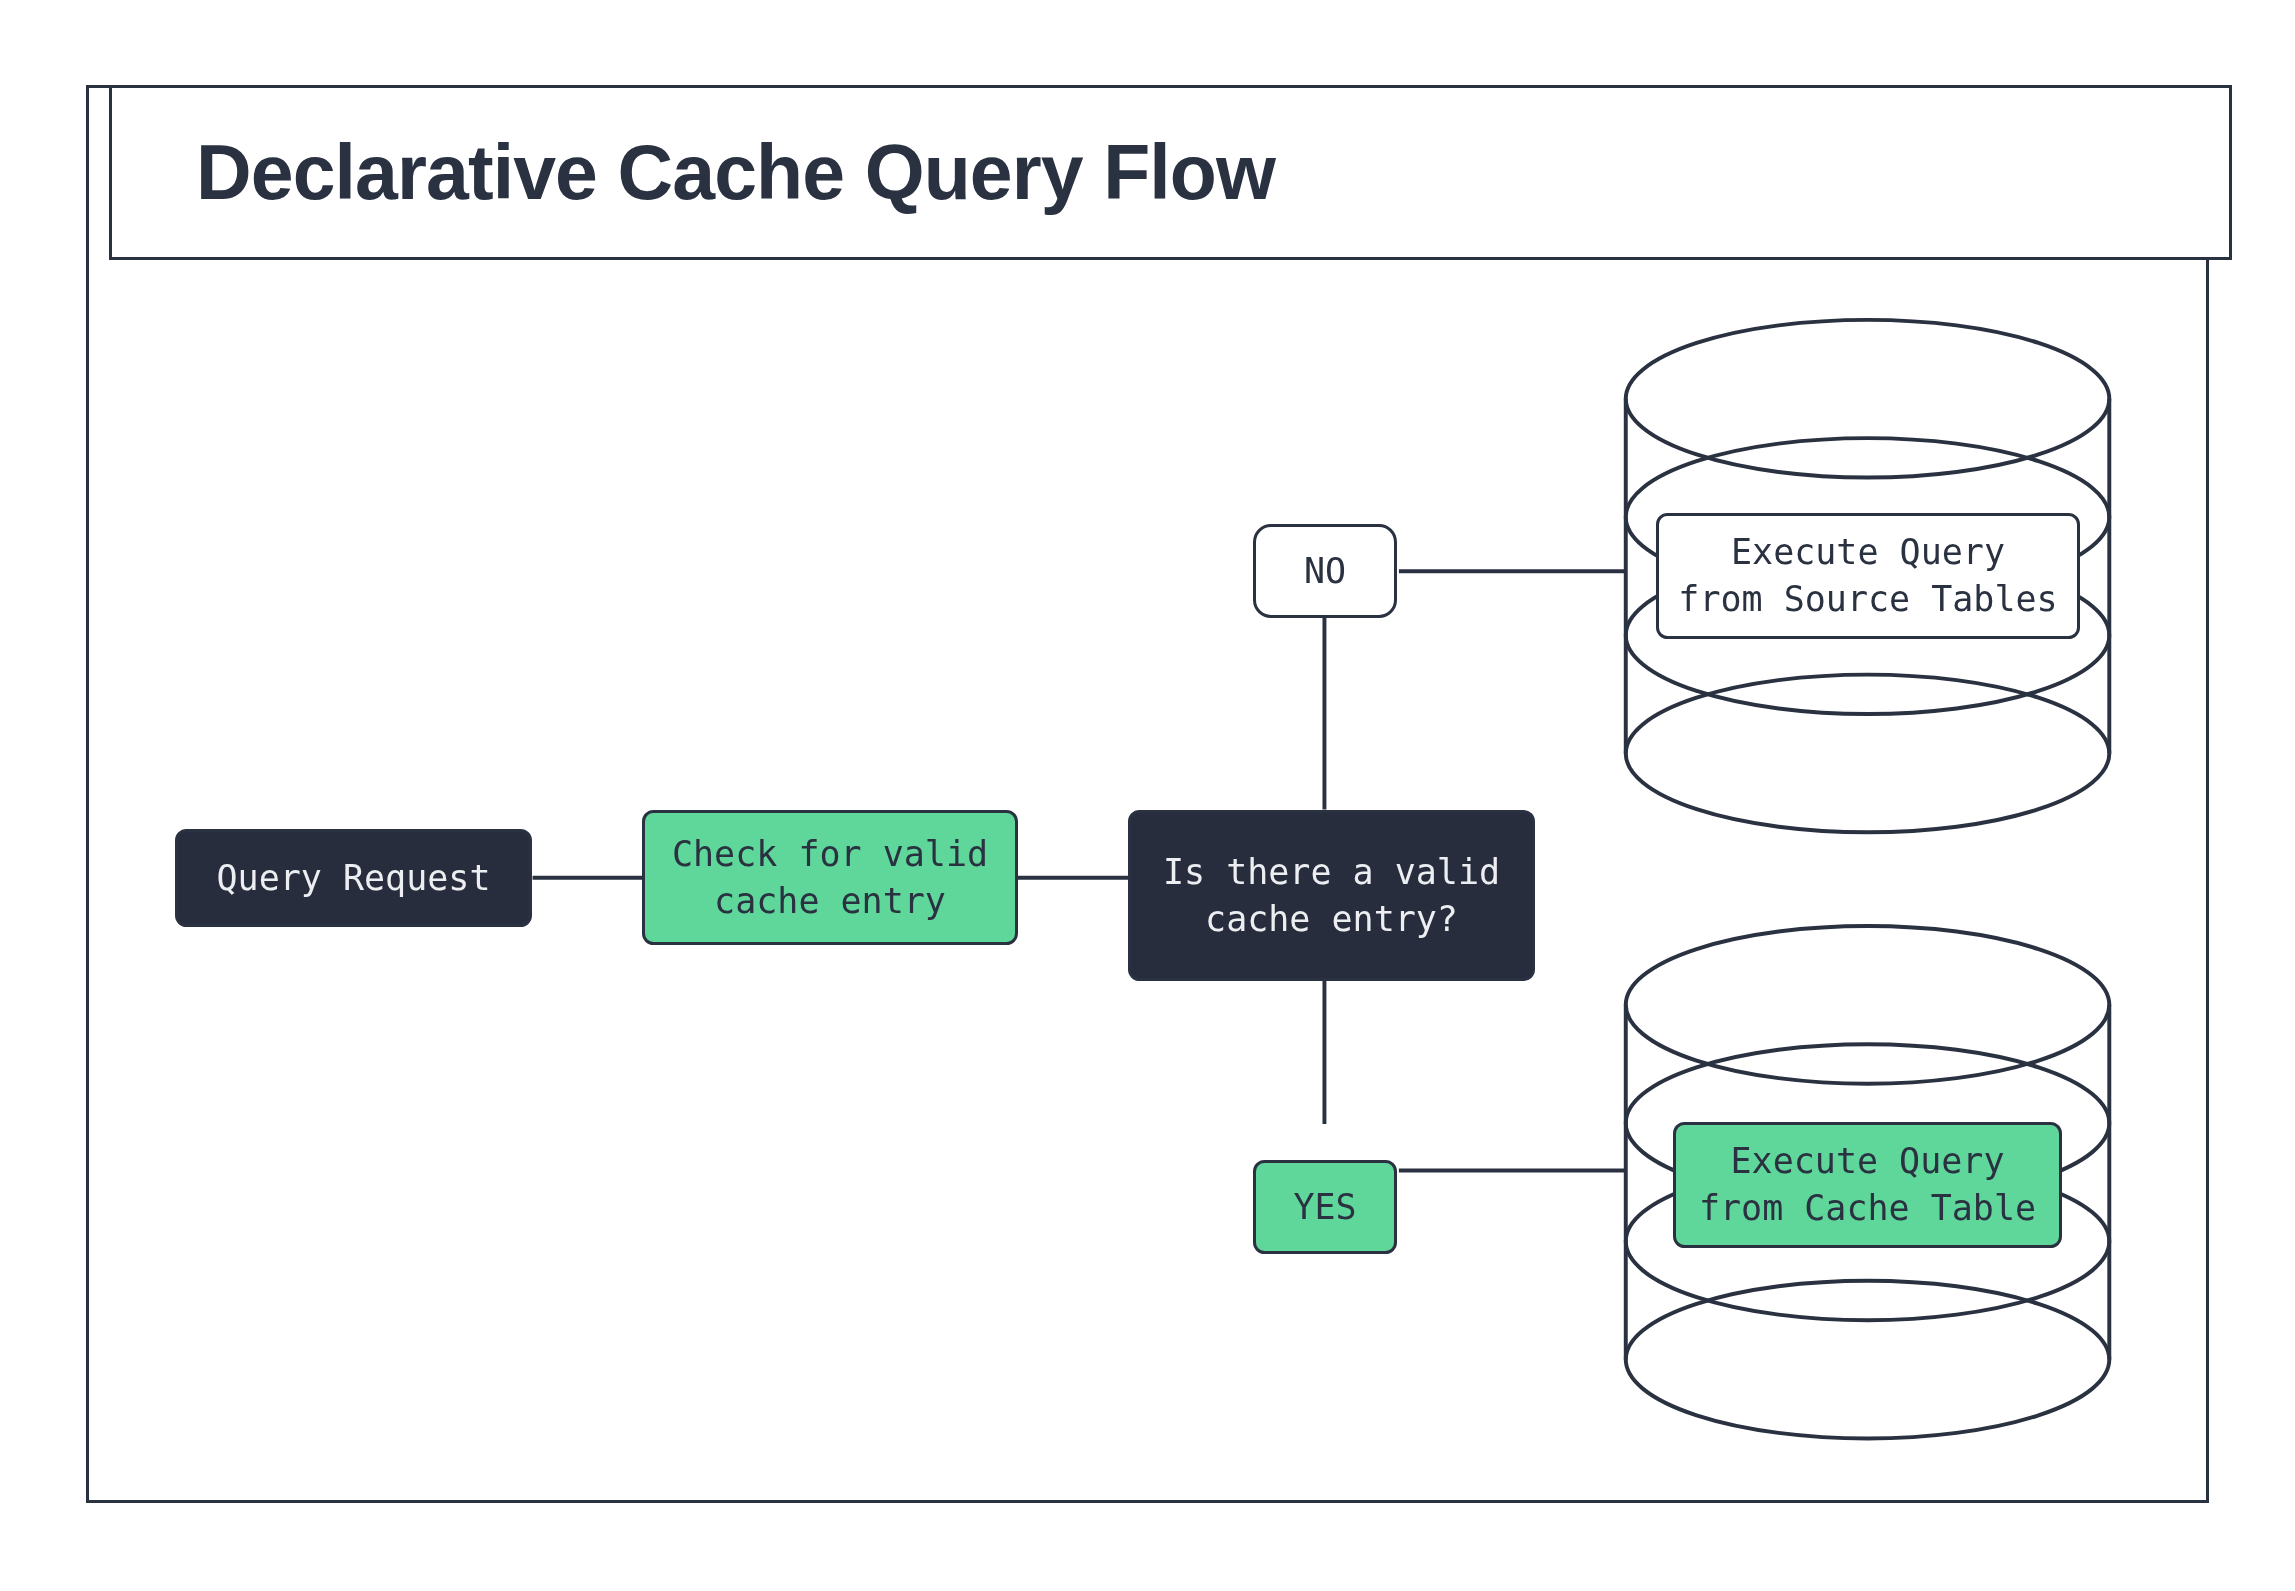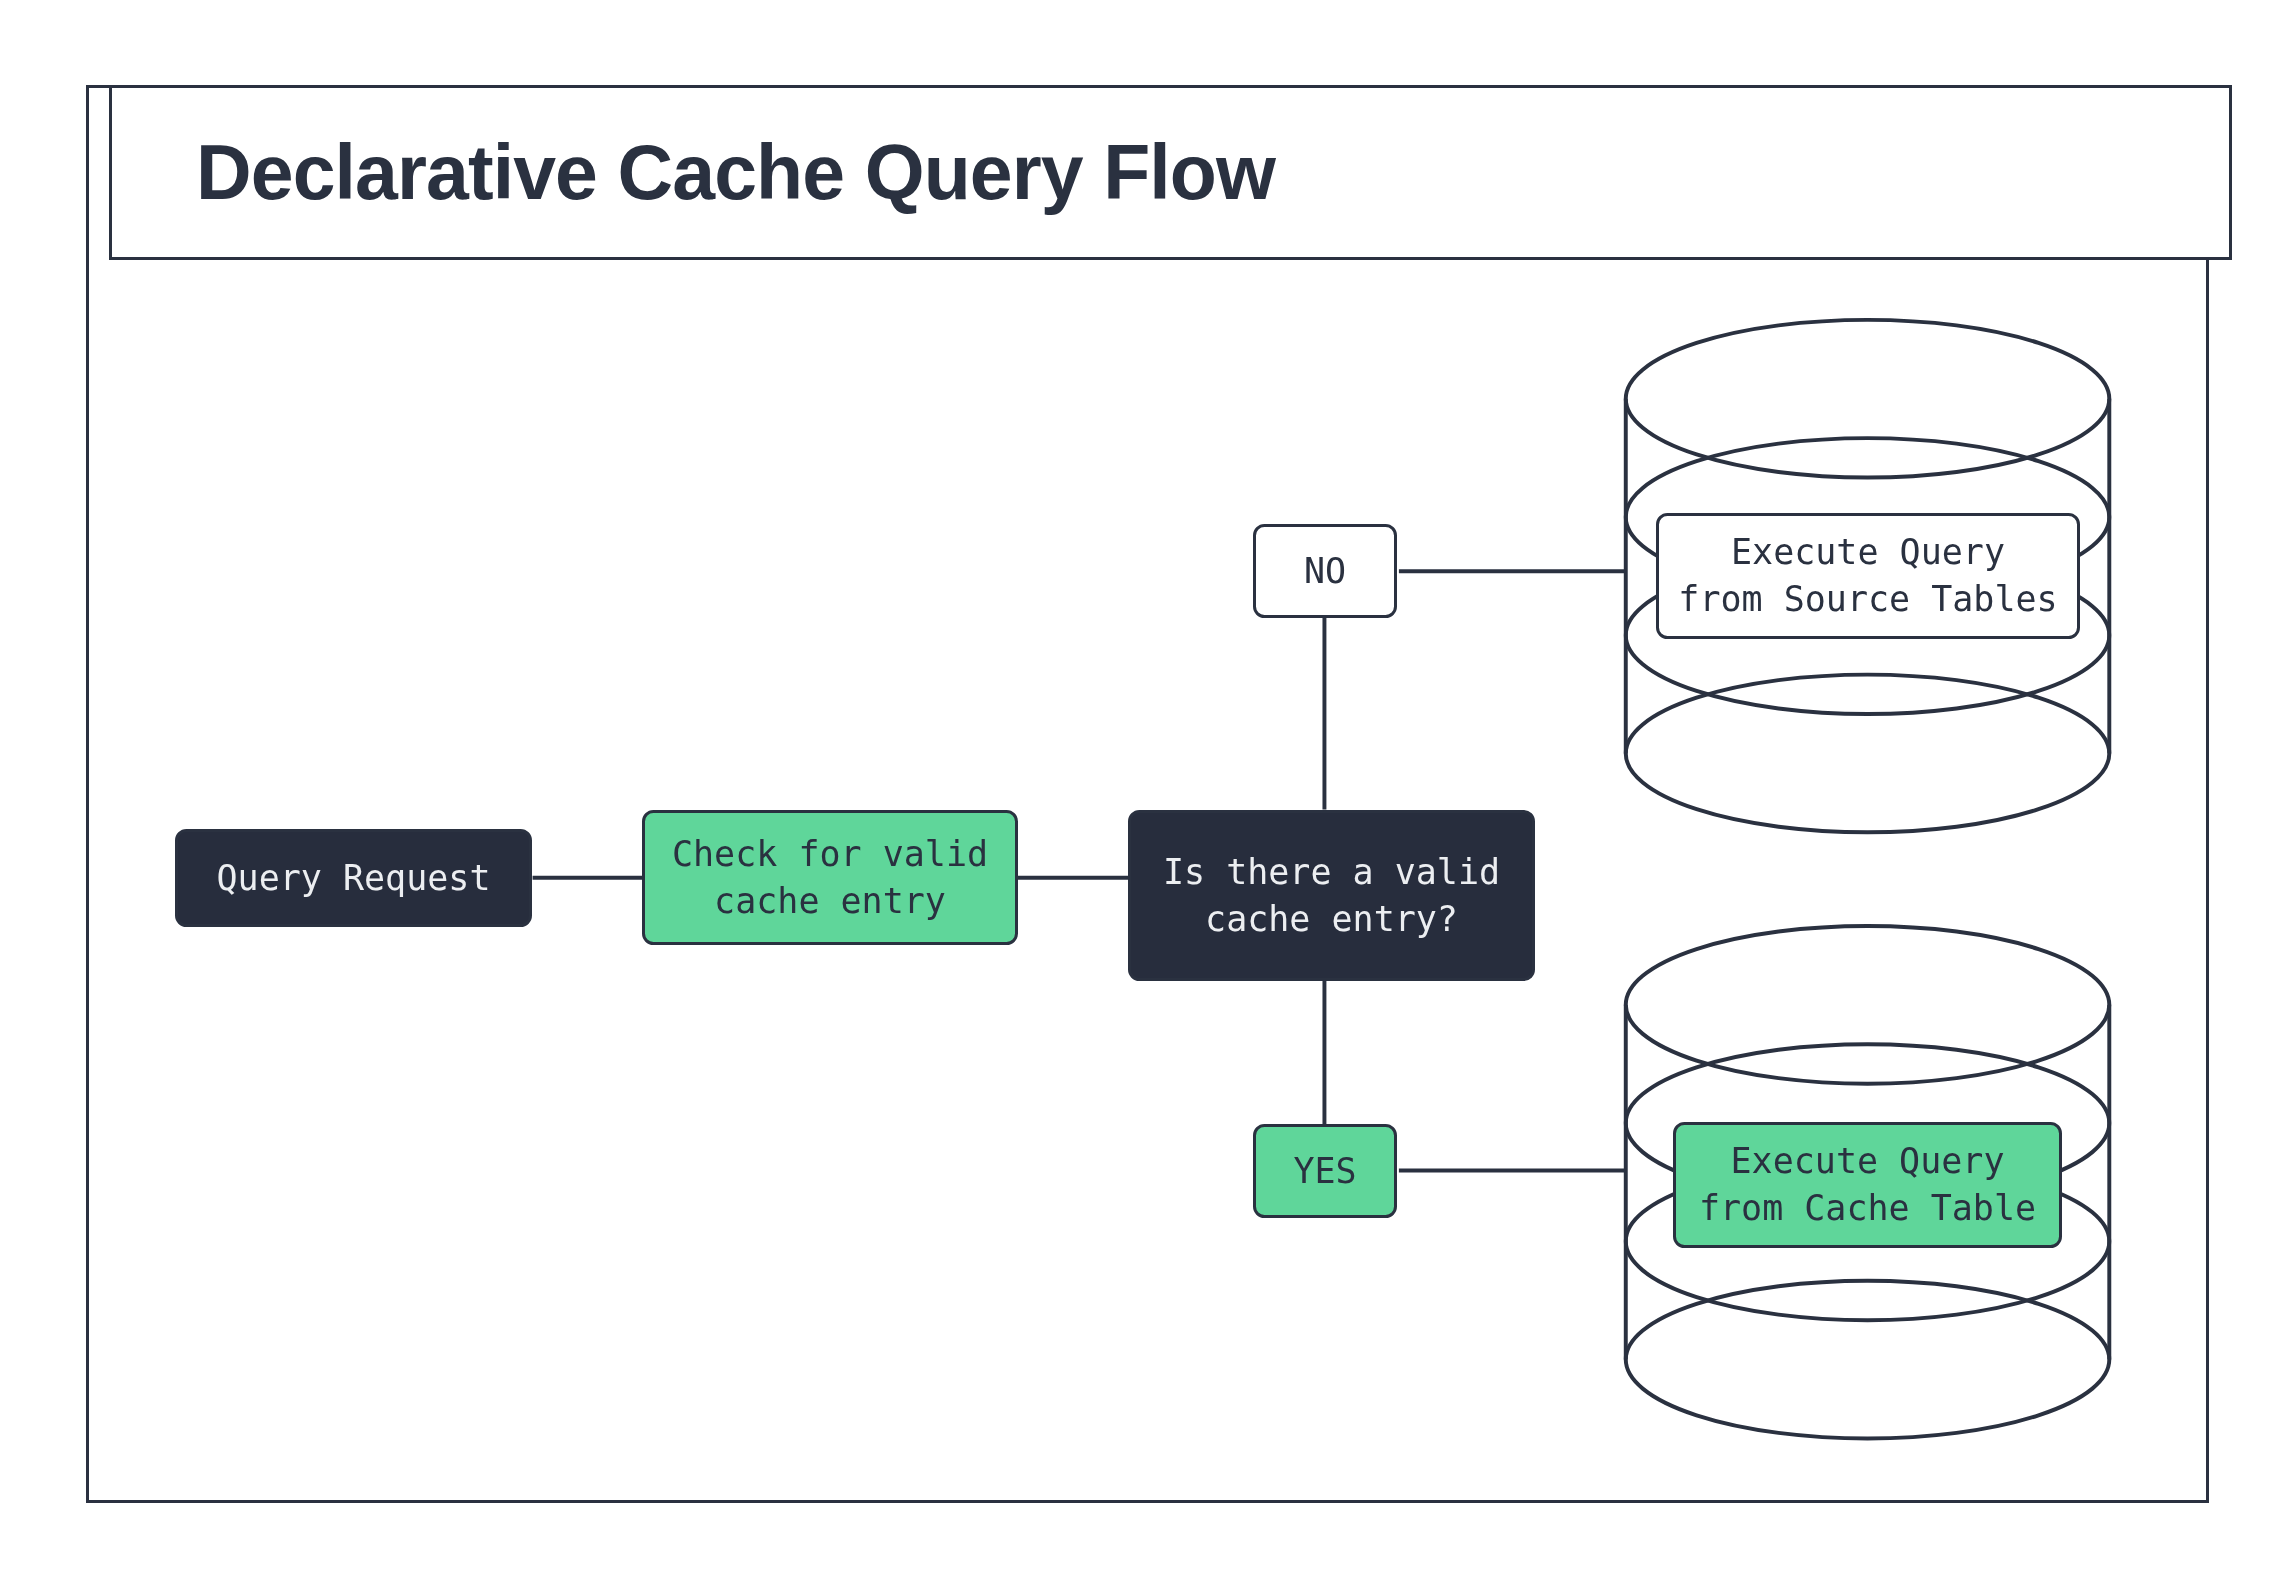--- a/index.html
+++ b/index.html
@@ -51,22 +51,22 @@
     white-space:pre-line;
     font-size:35px;line-height:47px;
     color:var(--ink);
   }
   .node.dark{background:var(--dark-fill);color:var(--light-text);}
   .node.green{background:var(--green-fill);color:var(--ink);}
   .node.white{background:var(--white);}
   .n-query   {left:175px; top:829px;  width:357px;height:98px;}
   .n-check   {left:642px; top:810px;  width:376px;height:135px;}
   .n-decision{left:1128px;top:810px;  width:407px;height:171px;}
-  .n-no      {left:1253px;top:524px;  width:144px;height:94px;}
-  .n-yes     {left:1253px;top:1124px; width:144px;height:94px;}
+  .n-no      {left:1253px;top:524px;  width:144px;height:94px;border-radius:18px;}
+  .n-yes     {left:1253px;top:1160px; width:144px;height:94px;}
   .n-srcdb   {left:1656px;top:513px;  width:424px;height:126px;}
   .n-cachedb {left:1673px;top:1122px; width:389px;height:126px;}
 </style>
 </head>
 <body>
 
 <div class="canvas">
 
   <div class="frame"></div>
 

